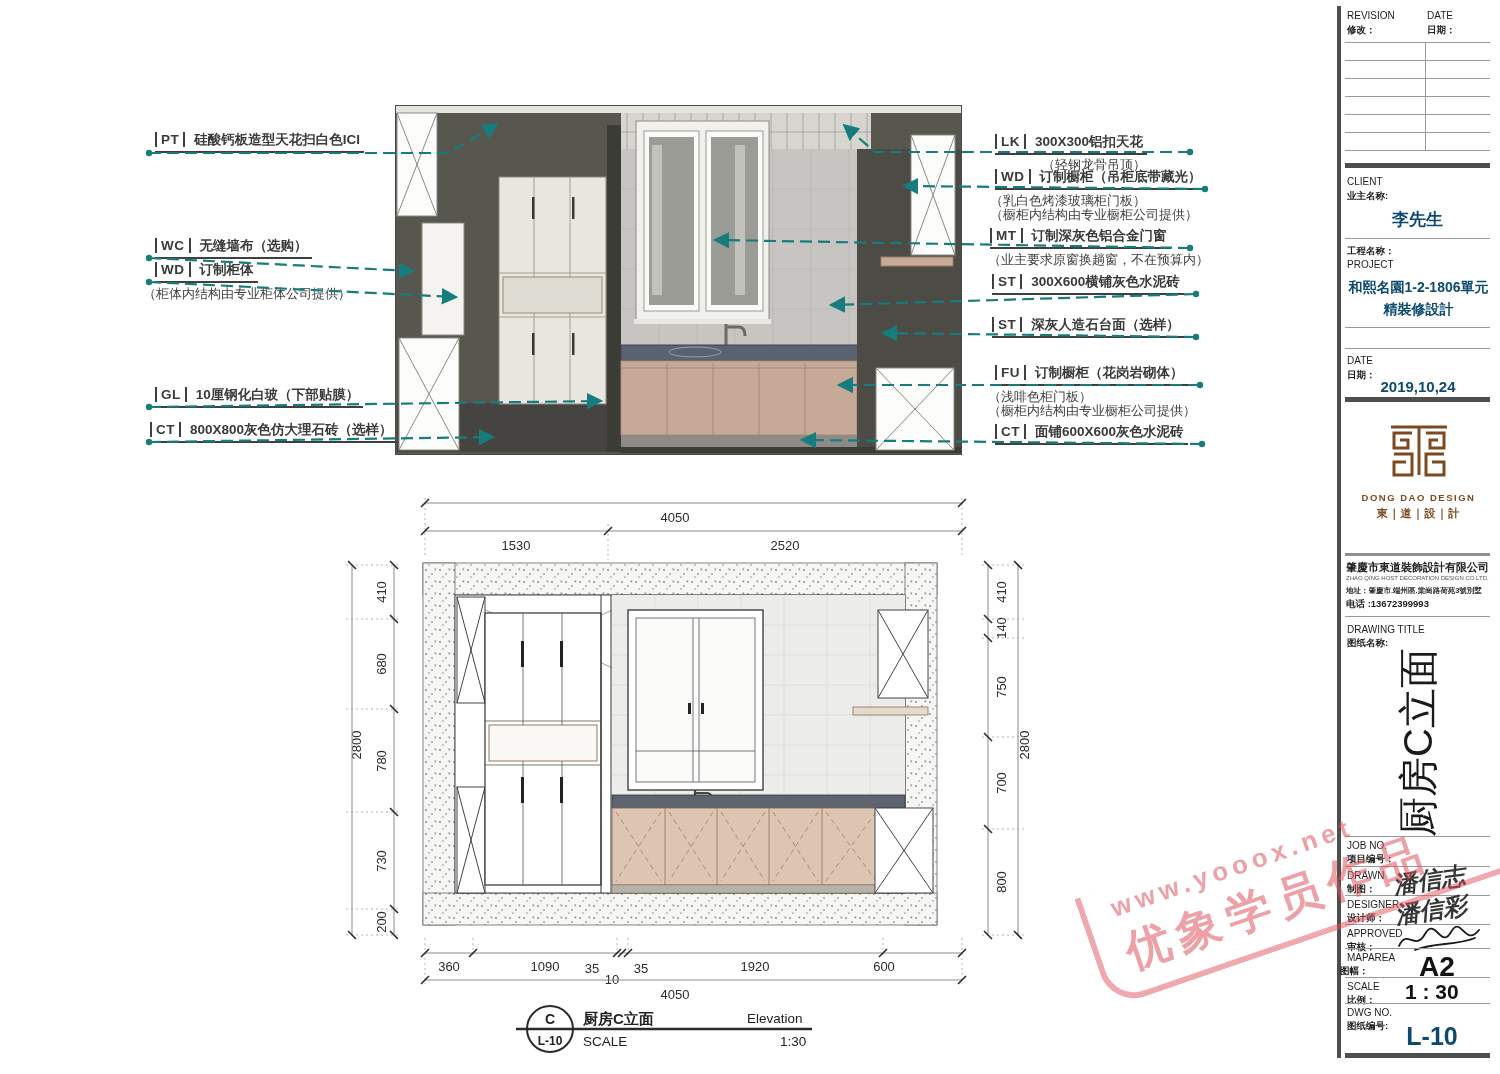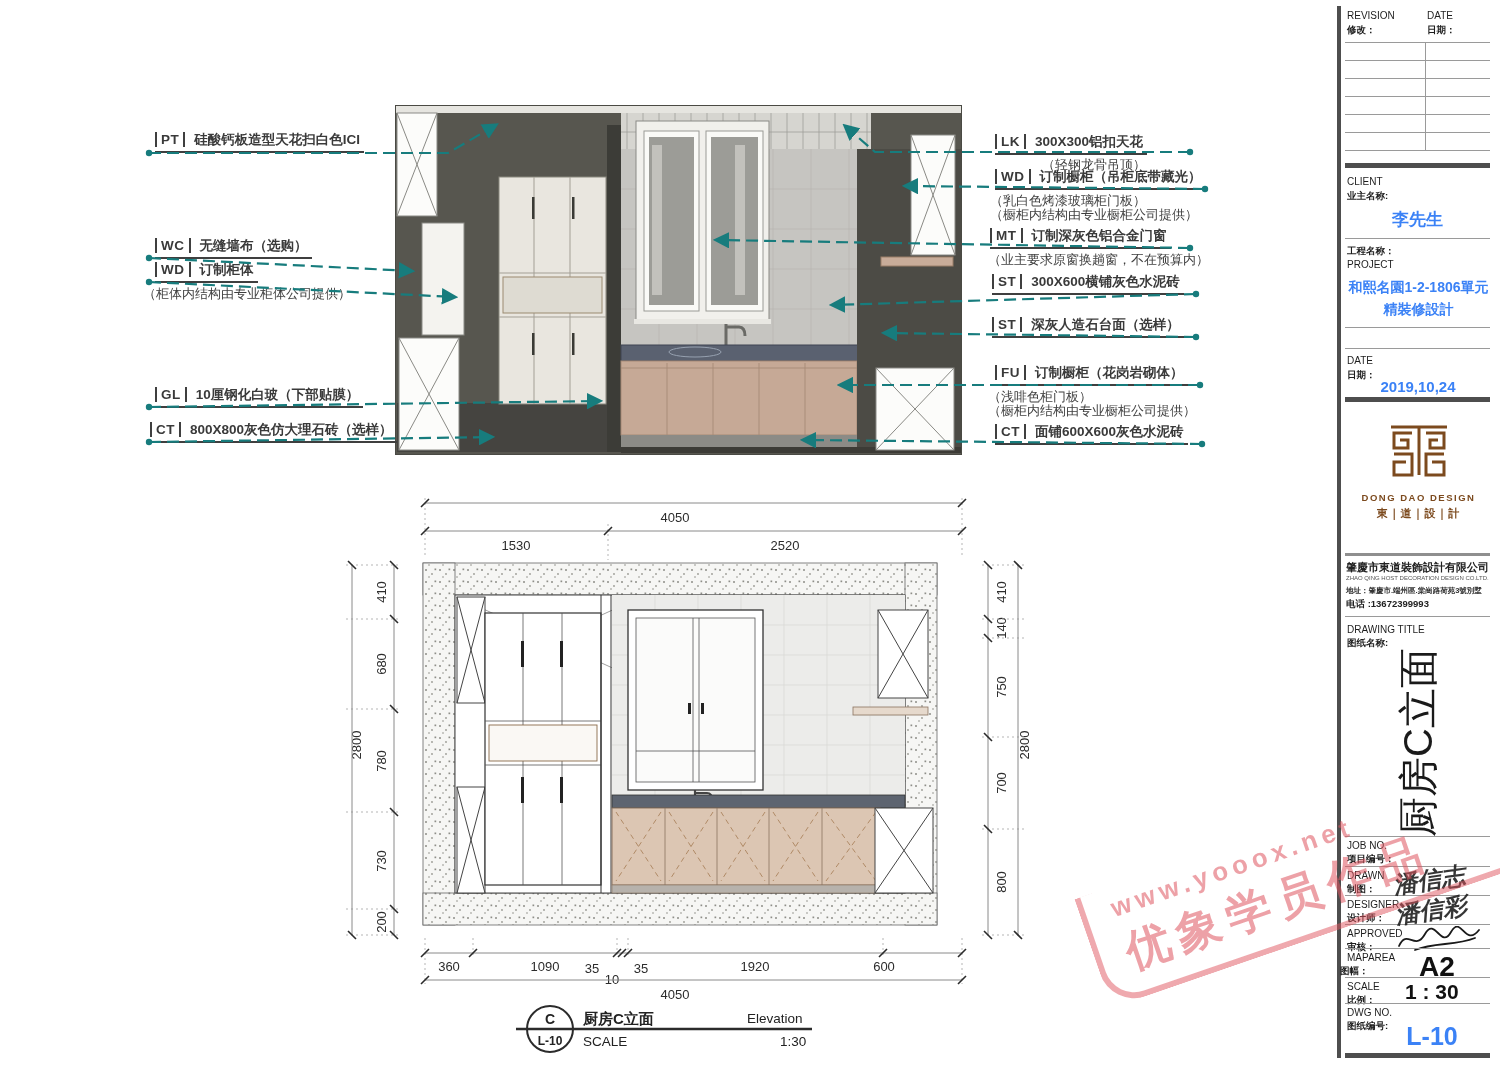--- a/index.html
+++ b/index.html
@@ -17,21 +17,21 @@
   .dim.v{transform:translate(-50%,-50%) rotate(-90deg);}
   
   .vt{position:absolute;color:#222;z-index:25;white-space:nowrap;}
   
   .tb{position:absolute;left:1337px;top:0;width:163px;height:1074px;z-index:10;}
   .tb-en{position:absolute;font-size:10px;font-weight:400;color:#1d1d1d;white-space:nowrap;}
   .tb-cn{position:absolute;font-size:9.5px;font-weight:600;color:#1d1d1d;white-space:nowrap;}
   .hline{position:absolute;height:1px;background:#9a9a9a;}
   .vline{position:absolute;width:1px;background:#9a9a9a;}
   .bar{position:absolute;height:5px;background:#4e4e4e;}
-  .ctr{position:absolute;text-align:center;color:#3b82f6;white-space:nowrap;}
+  .ctr{position:absolute;text-align:center;color:#0c4a6e;white-space:nowrap;}
   .brown{color:#7c4a1e;}
   .sig{position:absolute;font-size:24px;font-weight:600;color:#1a1a1a;white-space:nowrap;
        transform:rotate(-8deg) skewX(-12deg);opacity:.88;z-index:12;}
   .wm{position:absolute;left:1080px;top:818px;width:430px;transform:rotate(-19deg);
       color:rgba(223,84,94,.55);border-left:6px solid rgba(223,84,94,.5);
       border-bottom:6px solid rgba(223,84,94,.5);border-bottom-left-radius:36px;
       padding:6px 18px 10px 26px;z-index:60;pointer-events:none;}
   .wm .l1{font-size:26px;letter-spacing:5px;font-weight:600;}
   .wm .l2{font-size:45px;letter-spacing:8px;font-weight:700;margin-top:2px;}
   svg{display:block;}

